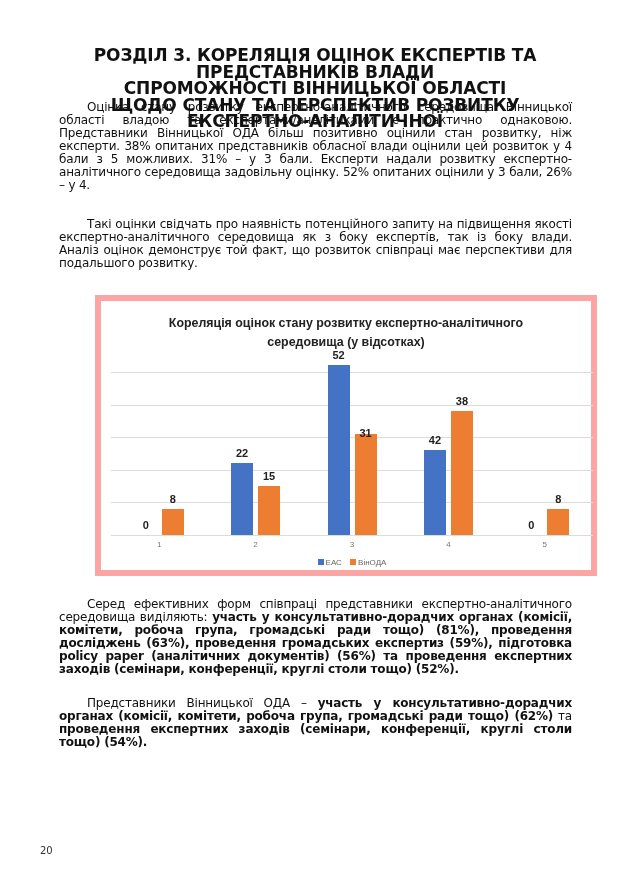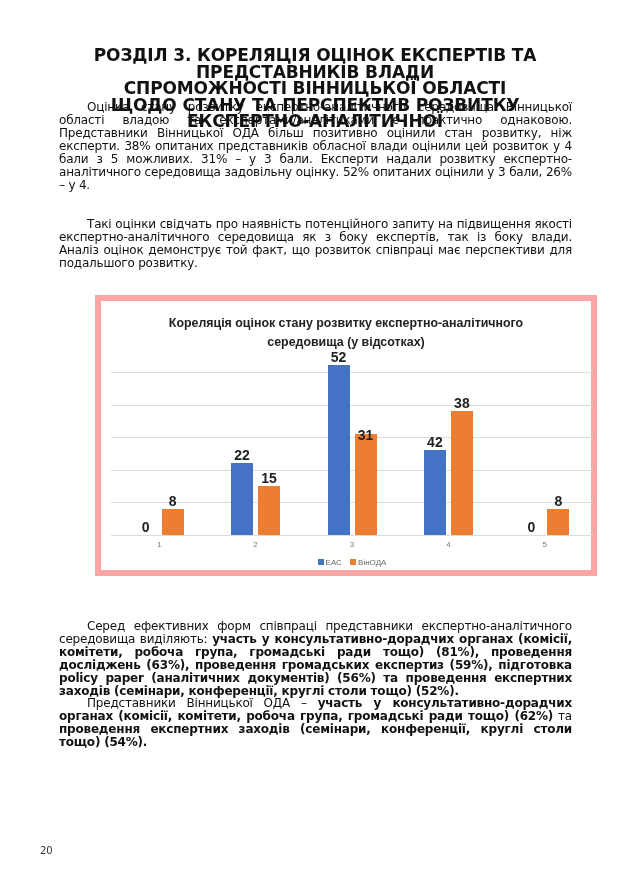--- a/index.html
+++ b/index.html
@@ -3,30 +3,30 @@
 <meta charset="utf-8">
 <style>
   html, body { margin: 0; padding: 0; background: #ffffff; }
   body { width: 627px; height: 886px; position: relative; overflow: hidden; font-family: "DejaVu Sans", sans-serif; color: #111; }
   .heading { position: absolute; left: 60px; top: 47px; width: 510px; text-align: center; font-weight: bold; font-size: 17px; line-height: 16.5px; letter-spacing: -0.15px; }
   .para { position: absolute; left: 59px; width: 513px; font-size: 12px; line-height: 13px; text-align: justify; letter-spacing: -0.2px; }
   .para .indent { display: inline-block; width: 28px; }
   .para b { font-weight: bold; }
   #p1 { top: 101px; }
   #p2 { top: 218px; }
-  #p3 { top: 598px; margin-top: 22px; }
+  #p3 { top: 598px; }
   #p4 { top: 697px; }
   .chart { position: absolute; left: 55px; top: 295px; width: 502px; height: 281px; border: 6px solid #fca5a5; box-sizing: border-box; background: #fff; margin-left: 40px; }
   .chart-title { position: absolute; left: 0; top: 13px; width: 100%; text-align: center; font-family: "Liberation Sans", sans-serif; font-weight: bold; font-size: 12.4px; line-height: 19px; color: #222; }
   .plot { position: absolute; left: 10px; top: 0; width: 482px; height: 281px; }
   .gridline { position: absolute; left: 0; width: 482px; height: 1px; background: #dcdcdc; }
   .bar { position: absolute; width: 22px; }
   .bar.eac { background: #4472C4; }
   .bar.vin { background: #ED7D31; }
-  .val { position: absolute; width: 30px; text-align: center; font-family: "Liberation Sans", sans-serif; font-weight: bold; font-size: 14px; color: #222; }
+  .val { position: absolute; width: 30px; text-align: center; font-family: "Liberation Sans", sans-serif; font-weight: bold; font-size: 11px; color: #222; }
   .cat { position: absolute; width: 30px; text-align: center; font-family: "Liberation Sans", sans-serif; font-size: 8px; color: #777; top: 239px; }
   .legend { position: absolute; top: 257px; left: 0; width: 502px; text-align: center; font-family: "Liberation Sans", sans-serif; font-size: 8px; color: #666; }
   .legend .sw { display: inline-block; width: 6px; height: 6px; margin-right: 2px; vertical-align: 0px; }
   .legend .item { margin: 0 3px; }
   .page-num { position: absolute; left: 40px; top: 845px; font-size: 10px; color: #333; }
 </style>
 </head>
 <body>
 
 <div class="heading">

